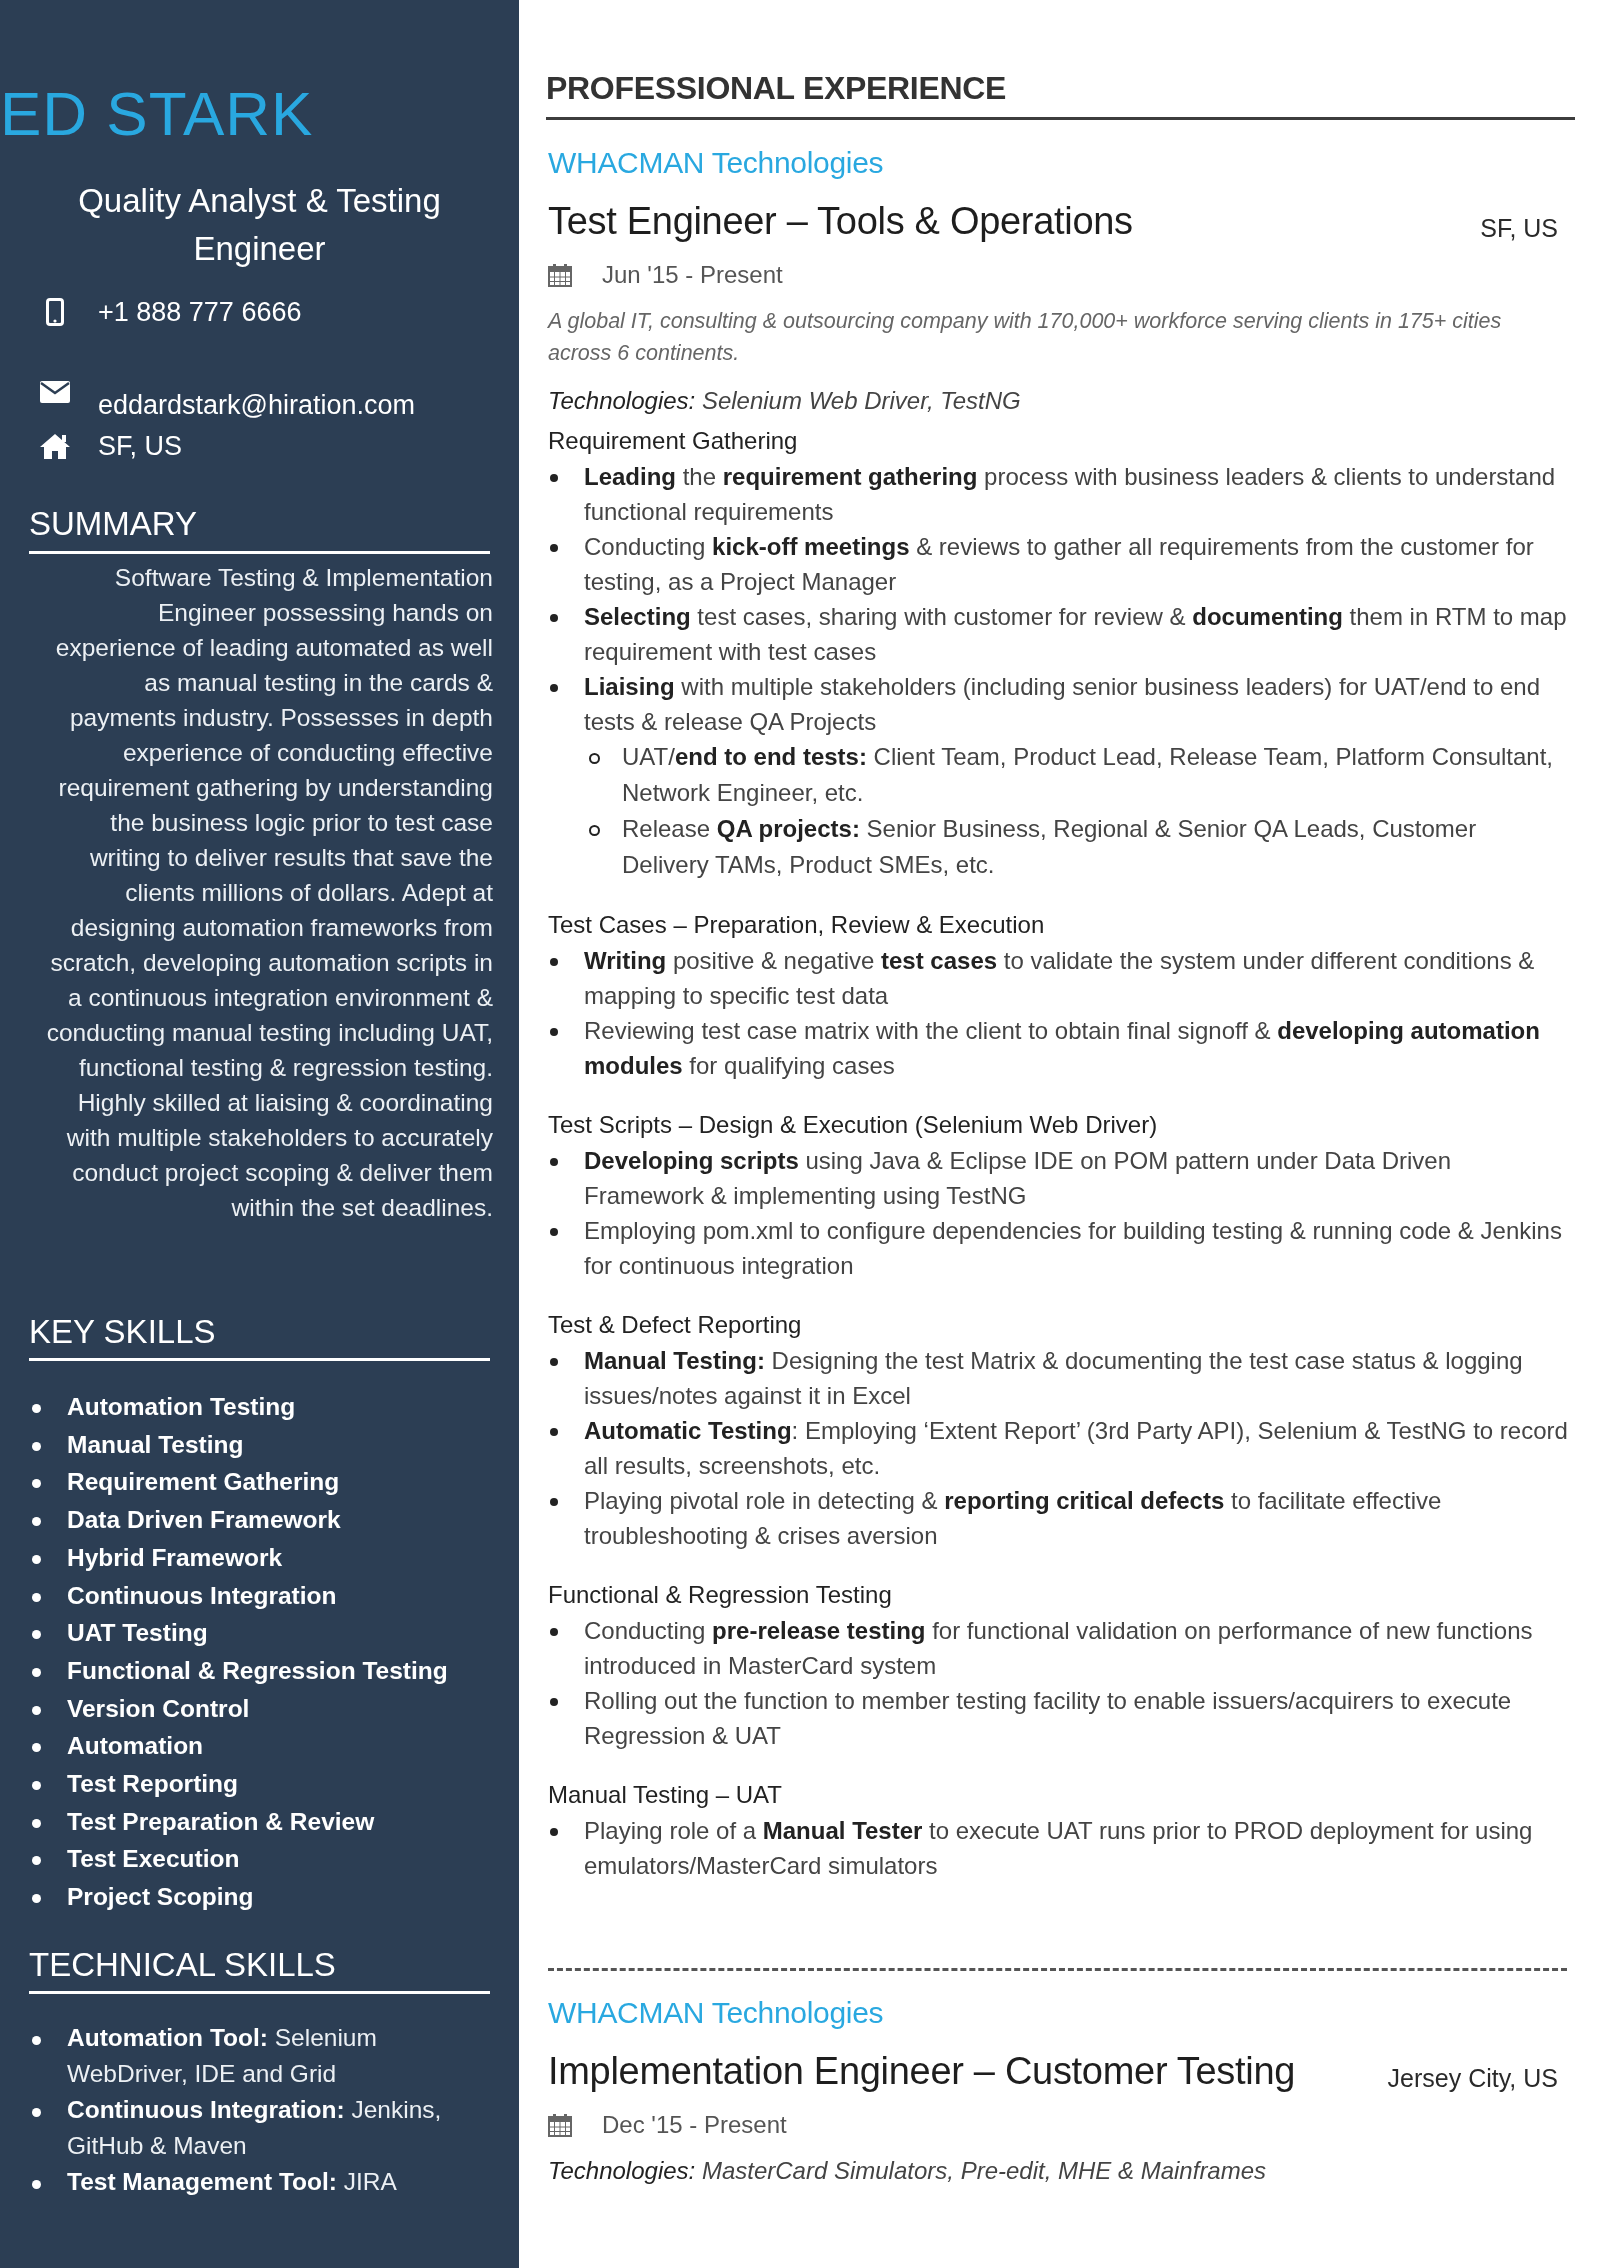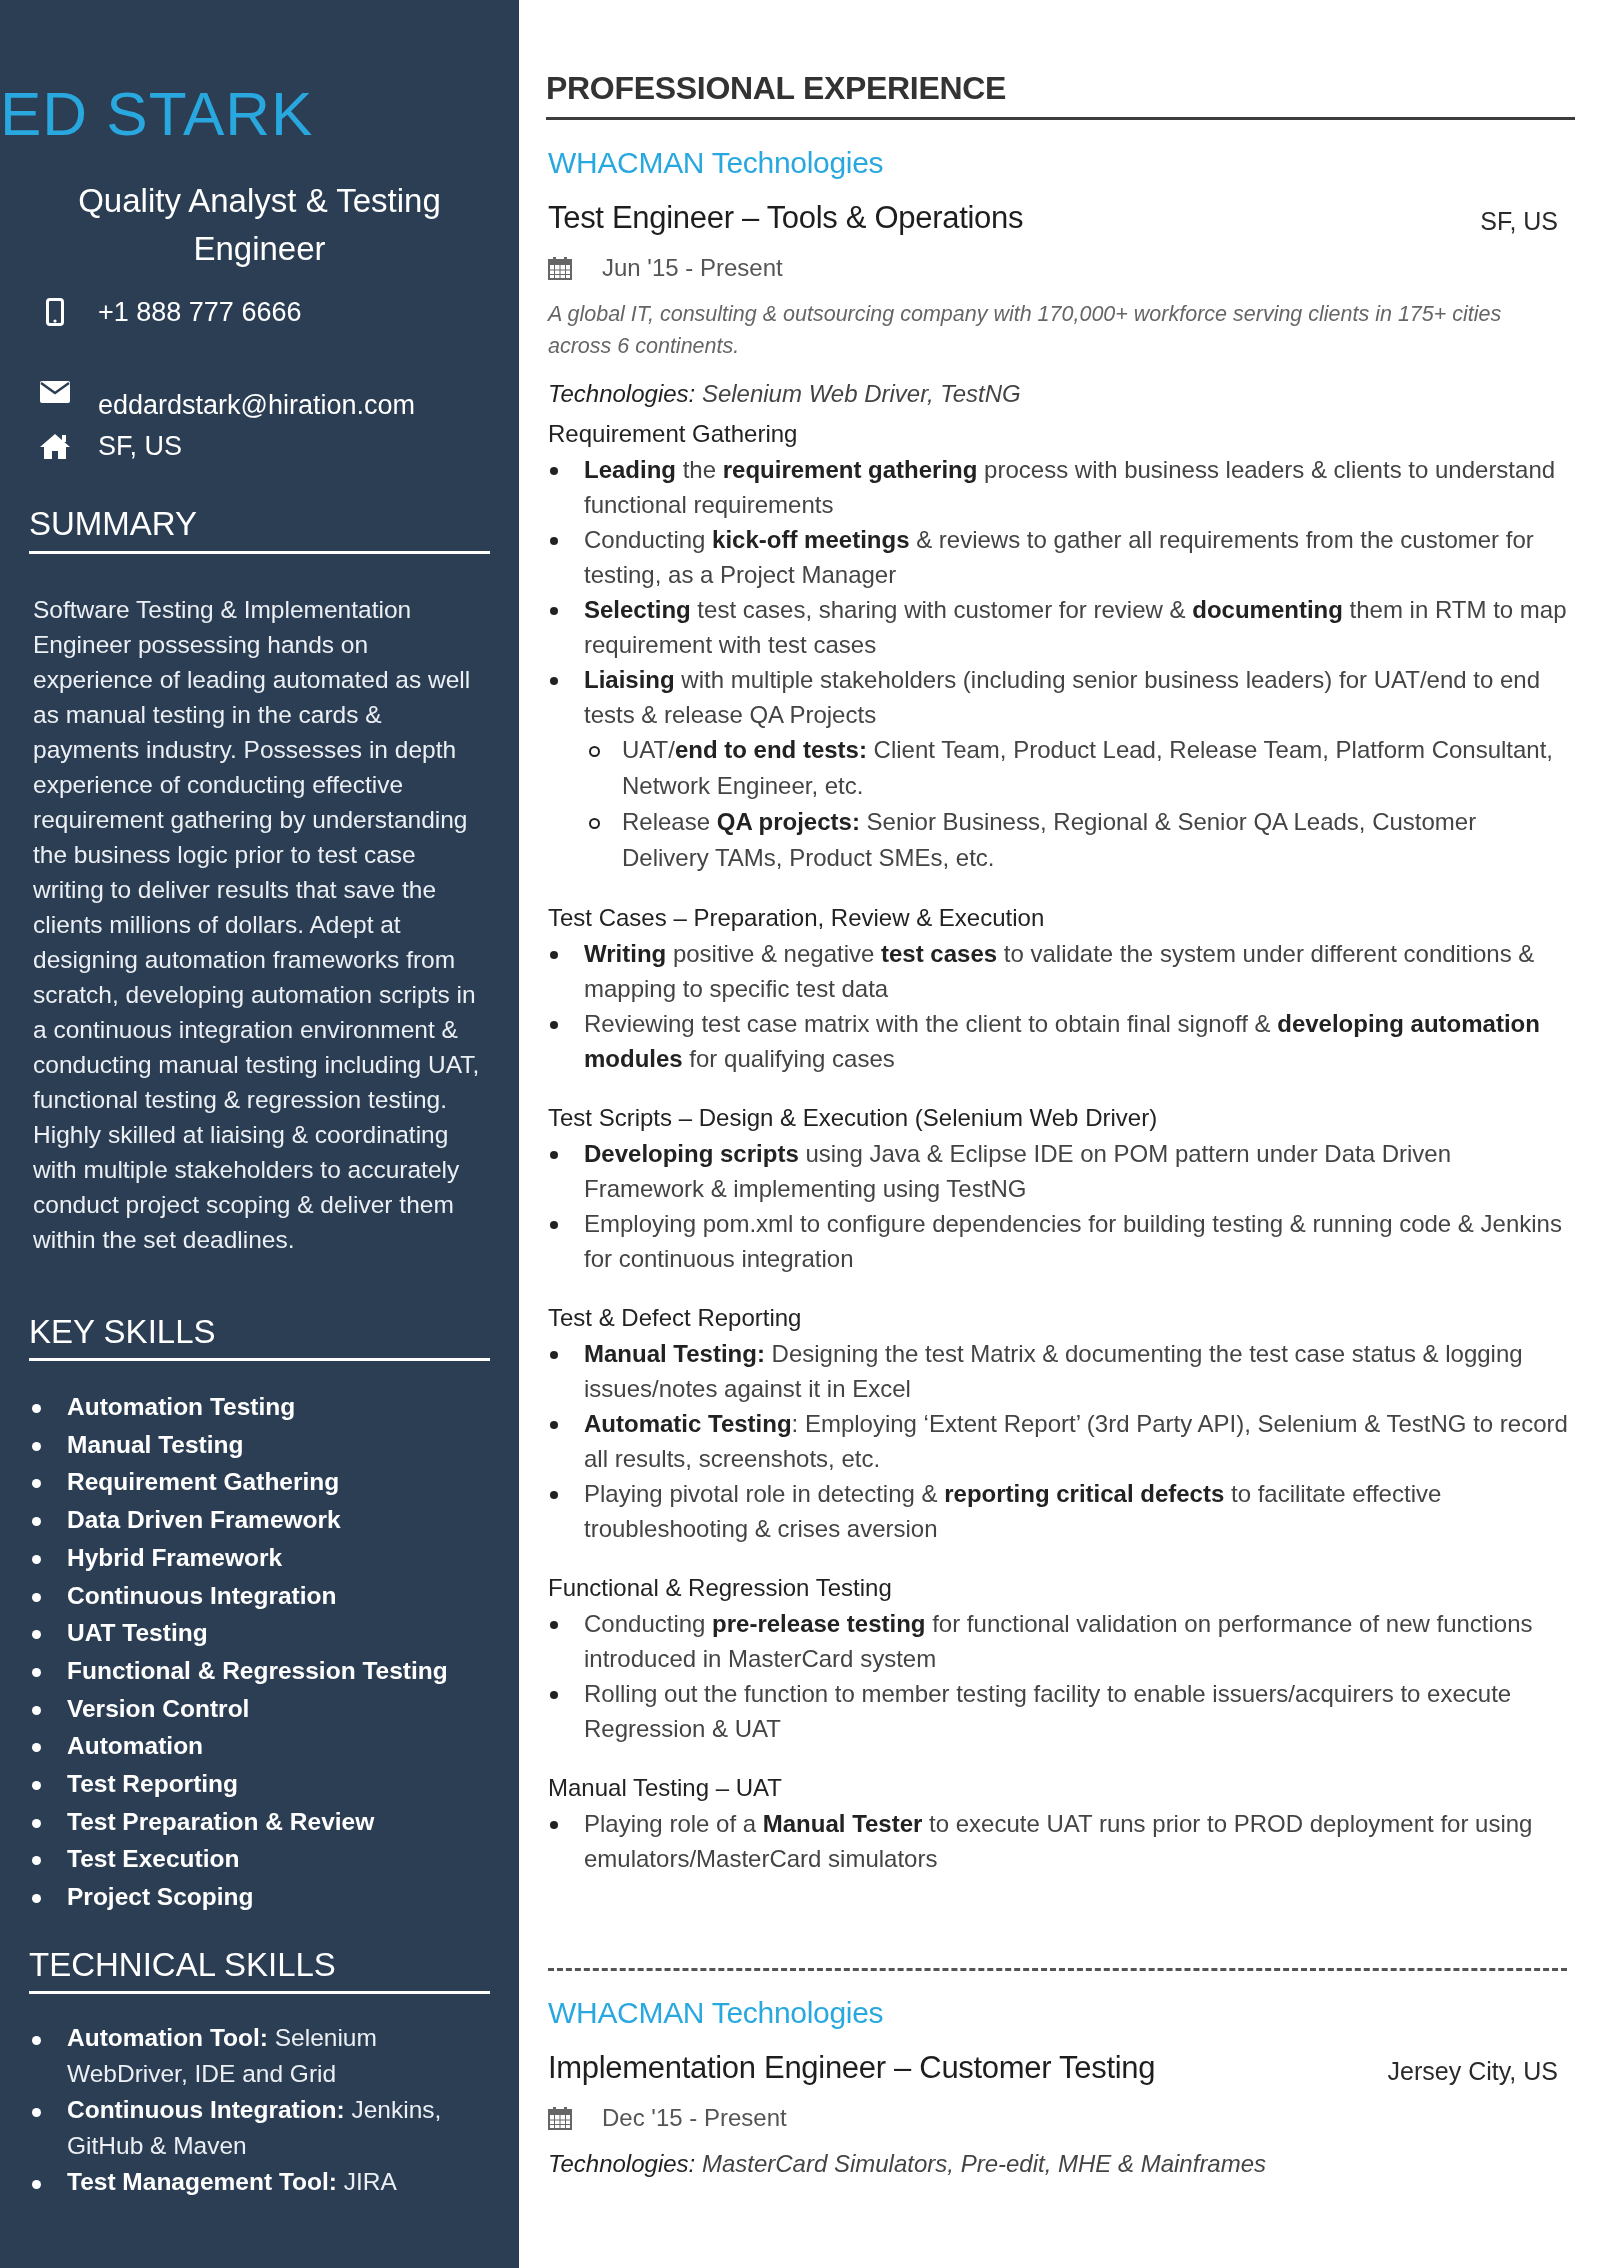--- a/index.html
+++ b/index.html
@@ -29,22 +29,22 @@
   }
   .contact-row .ico { width: 38px; height: 32px; margin-right: 24px; display: flex; justify-content: center; align-items: center; }
 
   .side-h {
     position: absolute; left: 29px; font-size: 33px; font-weight: normal; color: #ffffff;
   }
   .side-rule {
     position: absolute; left: 29px; width: 461px; height: 3px; background: #ffffff;
   }
   .summary {
-    position: absolute; left: 33px; top: 592px; width: 460px;
-    font-size: 24.5px; line-height: 35px; color: #ecf0f4;
+    position: absolute; left: 33px; top: 560px; width: 460px;
+    font-size: 24.5px; line-height: 35px; color: #ecf0f4; text-align: right;
   }
   .skills { position: absolute; left: 29px; top: 1388px; list-style: none; width: 460px; }
   .skills li {
     position: relative; padding-left: 38px; font-size: 24.5px; line-height: 37.7px;
     font-weight: bold; color: #ffffff;
   }
   .skills li::before, .tech li::before {
     content: ""; position: absolute; left: 3px; top: 16px; width: 9px; height: 9px;
     border-radius: 50%; background: #ffffff;
   }
@@ -55,21 +55,21 @@
   
   .sec-title {
     position: absolute; left: 27px; top: 70px; font-size: 32px; color: #333333;
     letter-spacing: -0.3px;
   }
   .sec-rule { position: absolute; left: 27px; top: 117px; width: 1029px; height: 3px; background: #3d3d3d; }
 
   .job { position: absolute; left: 29px; width: 1020px; }
   .company { font-size: 30px; color: #29a8e0; letter-spacing: -0.3px; }
   .jobline { display: flex; justify-content: space-between; align-items: flex-end; margin-top: 20px; }
-  .jobtitle { font-size: 31px; color: #1e1e1e; letter-spacing: -0.3px; }
+  .jobtitle { font-size: 38px; color: #1e1e1e; letter-spacing: -0.3px; }
   .joblocation { font-size: 25px; color: #2a2a2a; margin-right: 10px; }
   .dates { display: flex; align-items: center; margin-top: 18px; font-size: 24px; color: #555; }
   .dates .ico { width: 24px; height: 24px; margin-right: 30px; }
   .desc { margin-top: 16px; font-style: italic; font-size: 21.5px; line-height: 32px; color: #666; width: 960px; }
   .techline { margin-top: 18px; font-style: italic; font-size: 24px; color: #444; }
   .techline b { font-weight: normal; color: #222; }
 
   .group-h { font-size: 24px; color: #222; margin-top: 8px; line-height: 36px; }
   .group-h.spaced { margin-top: 24px; }
   ul.bul { list-style: none; }

